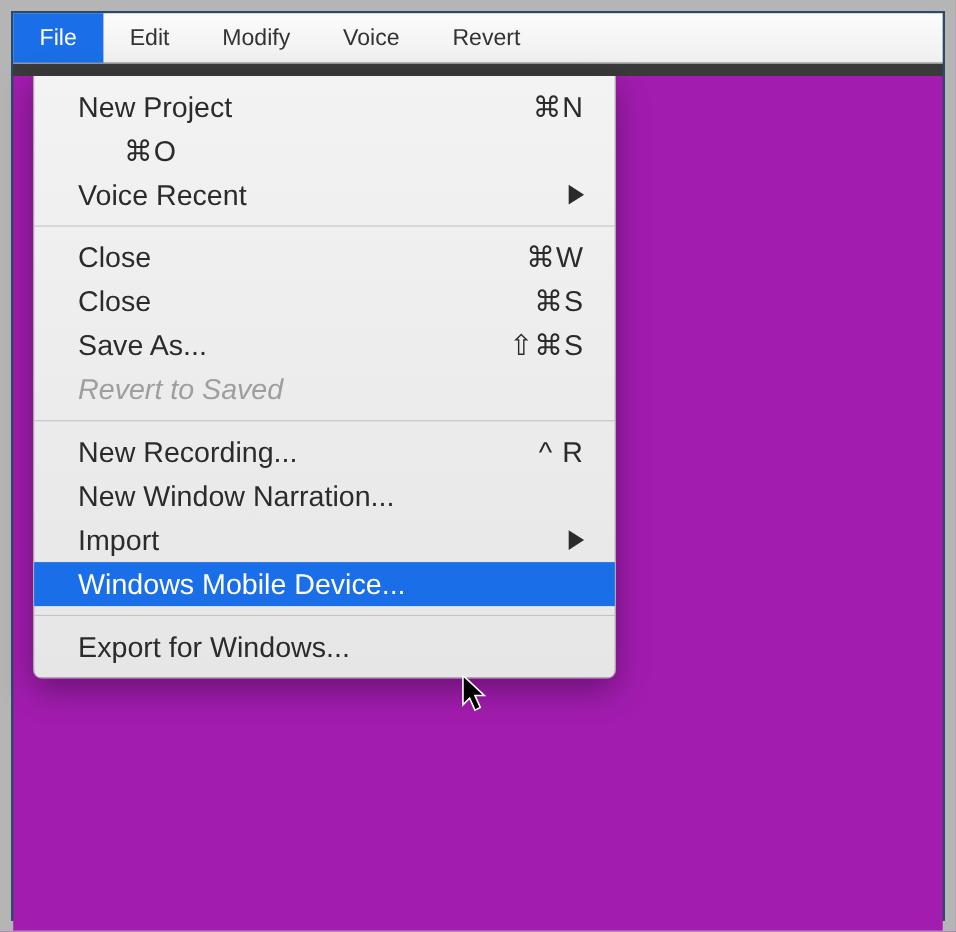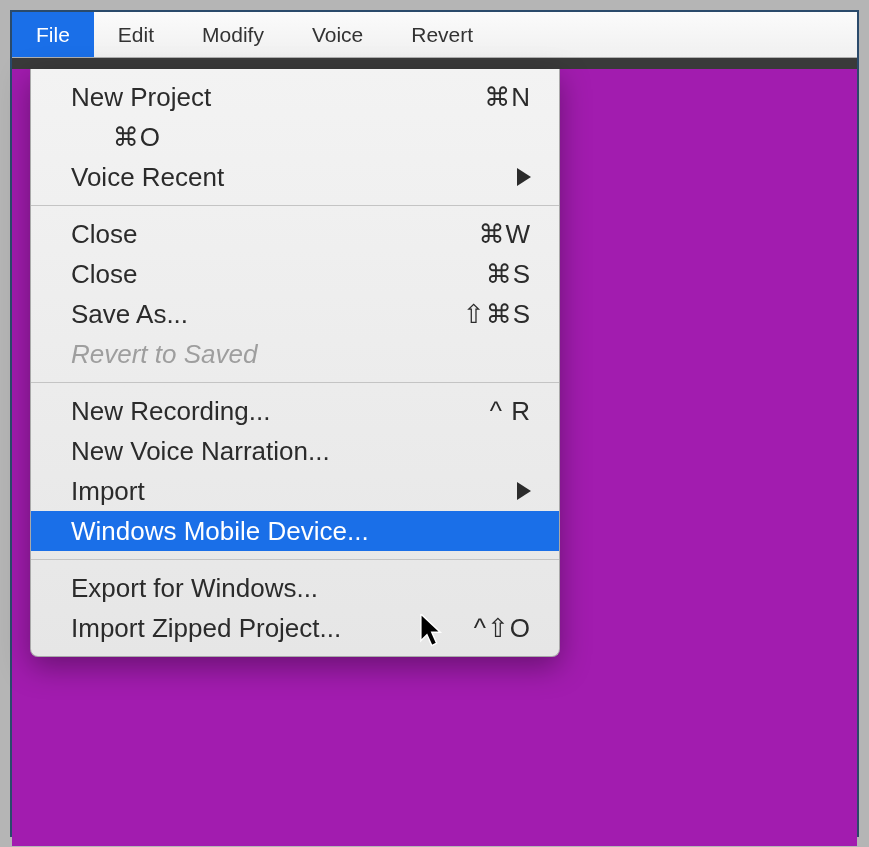--- a/index.html
+++ b/index.html
@@ -170,38 +170,34 @@
         <span class="menu-label">Revert to Saved</span>
       </div>
 
       <div class="separator"></div>
 
       <div class="menu-item">
         <span class="menu-label">New Recording...</span>
         <span class="menu-shortcut">^ R</span>
       </div>
       <div class="menu-item">
-        <span class="menu-label">New Voice Narration...</span>
+        <span class="menu-label">New Window Narration...</span>
       </div>
       <div class="menu-item">
         <span class="menu-label">Import</span>
         <span class="menu-arrow"></span>
       </div>
       <div class="menu-item highlighted">
         <span class="menu-label">Windows Mobile Device...</span>
       </div>
 
       <div class="separator"></div>
 
       <div class="menu-item">
         <span class="menu-label">Export for Windows...</span>
-      </div>
-      <div class="menu-item">
-        <span class="menu-label">Import Zipped Project...</span>
-        <span class="menu-shortcut">^⇧O</span>
       </div>
 
     </div>
 
     <svg class="cursor" width="26" height="34" viewBox="0 0 20 28">
       <path d="M0,0 L0,22 L5,17 L9,26 L13,24 L9,15 L16,15 Z" fill="#000" stroke="#fff" stroke-width="1.2"></path>
     </svg>
 
   </div>
 </div>

